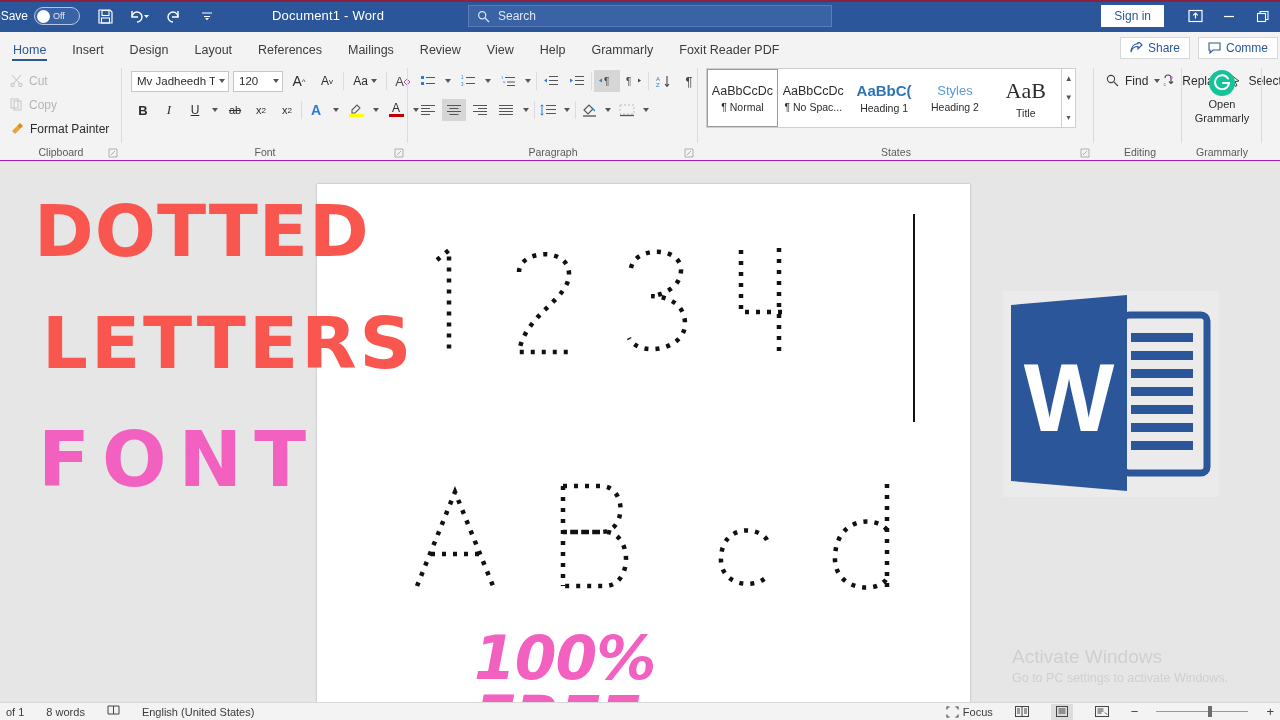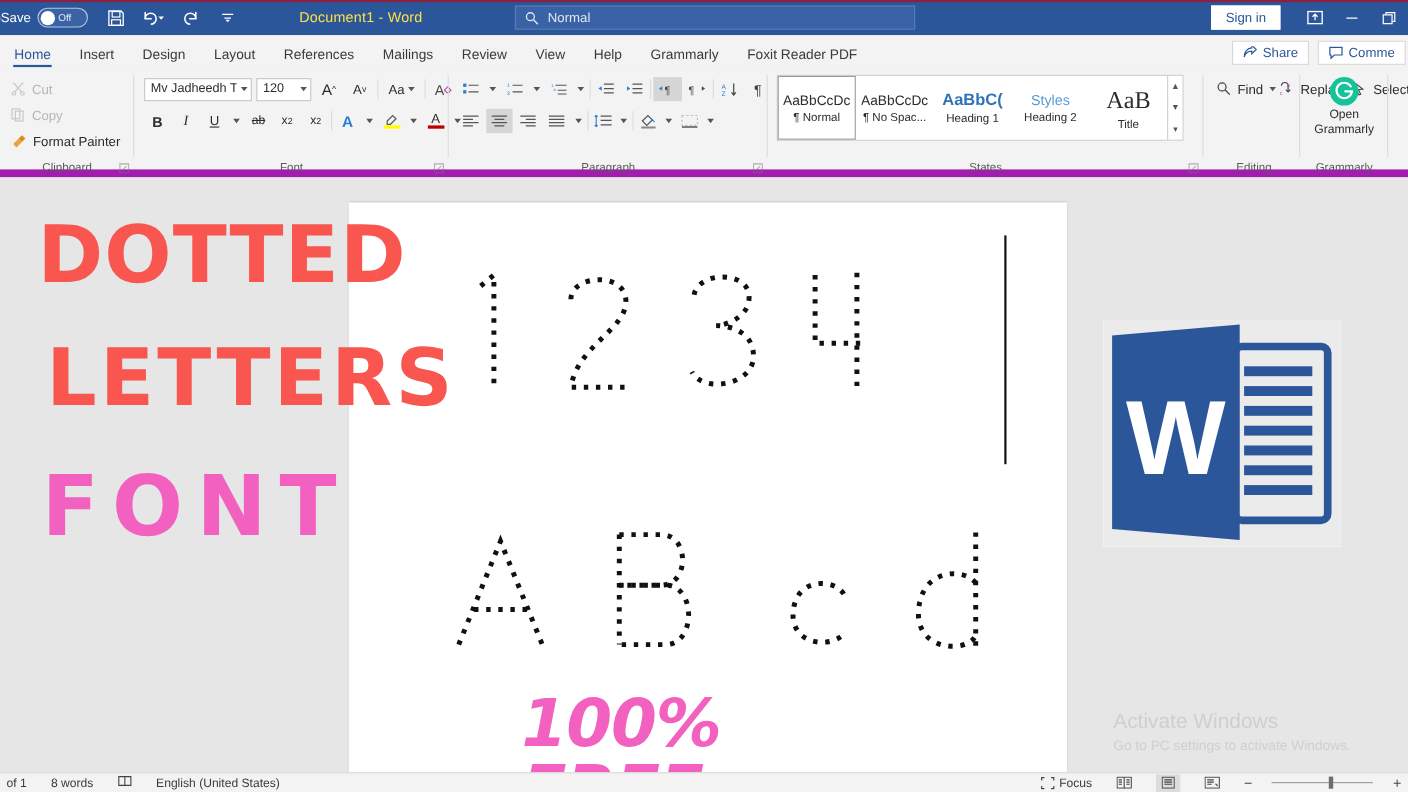--- a/index.html
+++ b/index.html
@@ -22,21 +22,21 @@
   .as-label { color:#fff; }
   .as-toggle {
     width:46px; height:18px; border-radius:9px; border:1px solid #b9c6dd;
     background:#3a63a5; display:flex; align-items:center; gap:3px; padding-left:2px;
   }
   .as-knob { width:13px; height:13px; border-radius:50%; background:#fff; }
   .as-off { font-size:9px; color:#e4eaf5; }
   .qat { display:flex; align-items:center; gap:12px; margin-left:14px; }
   .qat-btn { width:22px; height:22px; display:flex; align-items:center; justify-content:center; cursor:default; }
   .qat-btn svg { display:block; }
-  .doc-title { position:absolute; left:272px; top:8px; font-size:13px; color:#fde047; letter-spacing:.2px; }
+  .doc-title { position:absolute; left:272px; top:8px; font-size:13px; color:#ffffff; letter-spacing:.2px; }
   .searchbox {
     position:absolute; left:468px; top:5px; width:364px; height:22px;
     background:#3a63a5; border:1px solid #5b7cb8; display:flex; align-items:center; gap:8px;
     padding-left:8px; color:#dfe7f4; font-size:12px;
   }
   .tb-right { position:absolute; right:0; top:0; height:32px; display:flex; align-items:center; }
   .signin {
     background:#fff; color:#2b579a; font-size:12px; padding:3px 12px; margin-right:14px;
     border:1px solid #fff;
   }
@@ -56,21 +56,21 @@
   }
   .tabbar-right { margin-left:auto; display:flex; align-items:center; gap:8px; padding-bottom:3px; padding-right:2px; }
   .tb-chip {
     display:flex; align-items:center; gap:5px; font-size:12px; color:#2b579a;
     border:1px solid #d7d7d7; background:#fff; padding:3px 9px;
   }
 
   
   .ribbon {
     position:absolute; left:0; top:62px; width:1280px; height:99px;
-    background:#f3f3f3; border-bottom:7px solid #a21caf;
+    background:#f3f3f3; border-bottom:1px solid #a21caf;
   }
   .group { position:absolute; top:0; height:99px; }
   .group-label {
     position:absolute; bottom:3px; left:0; width:100%; text-align:center;
     font-size:10.5px; color:#5a5a5a;
   }
   .group-divider { position:absolute; top:6px; bottom:18px; width:1px; background:#dcdcdc; }
   .dialog-launcher { position:absolute; bottom:3px; right:4px; width:10px; height:10px; opacity:.55; }
 
   
@@ -210,21 +210,21 @@
       </span>
     </div>
 
     <div class="doc-title">Document1  -  Word</div>
 
     <div class="searchbox">
       <svg width="13" height="13" viewBox="0 0 13 13">
           <circle cx="5.2" cy="5.2" r="3.6" fill="none" stroke="#dfe7f4" stroke-width="1.2"></circle>
           <path d="M8 8l4 4" stroke="#dfe7f4" stroke-width="1.3"></path>
         </svg>
-      <span>Normal</span>
+      <span>Search</span>
     </div>
 
     <div class="tb-right">
       <div class="signin">Sign in</div>
       <div class="tb-icon">
         <svg width="15" height="14" viewBox="0 0 15 14">
             <rect x="1" y="1.5" width="13" height="11" fill="none" stroke="#fff" stroke-width="1.2"></rect>
             <path d="M7.5 9.5V4M5.2 6.3l2.3-2.3 2.3 2.3" fill="none" stroke="#fff" stroke-width="1.2"></path>
           </svg>
       </div>

